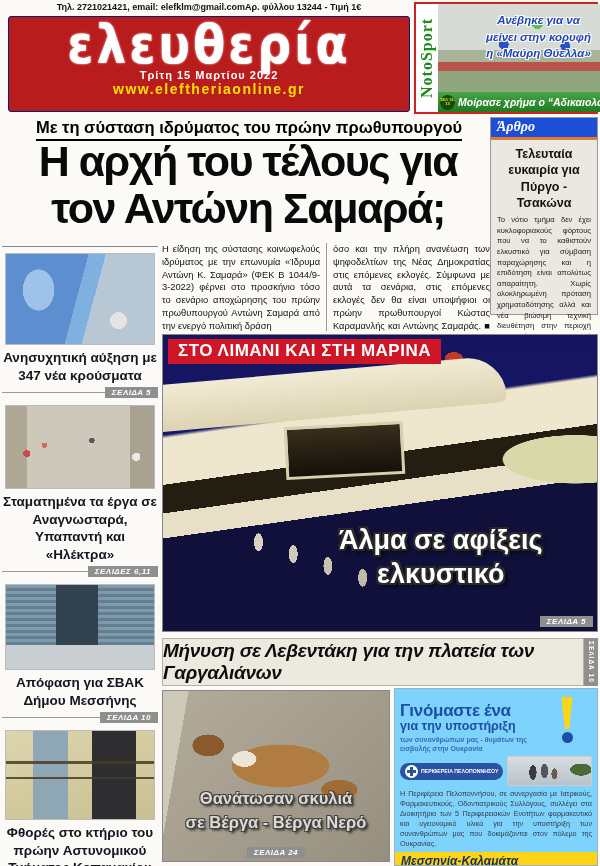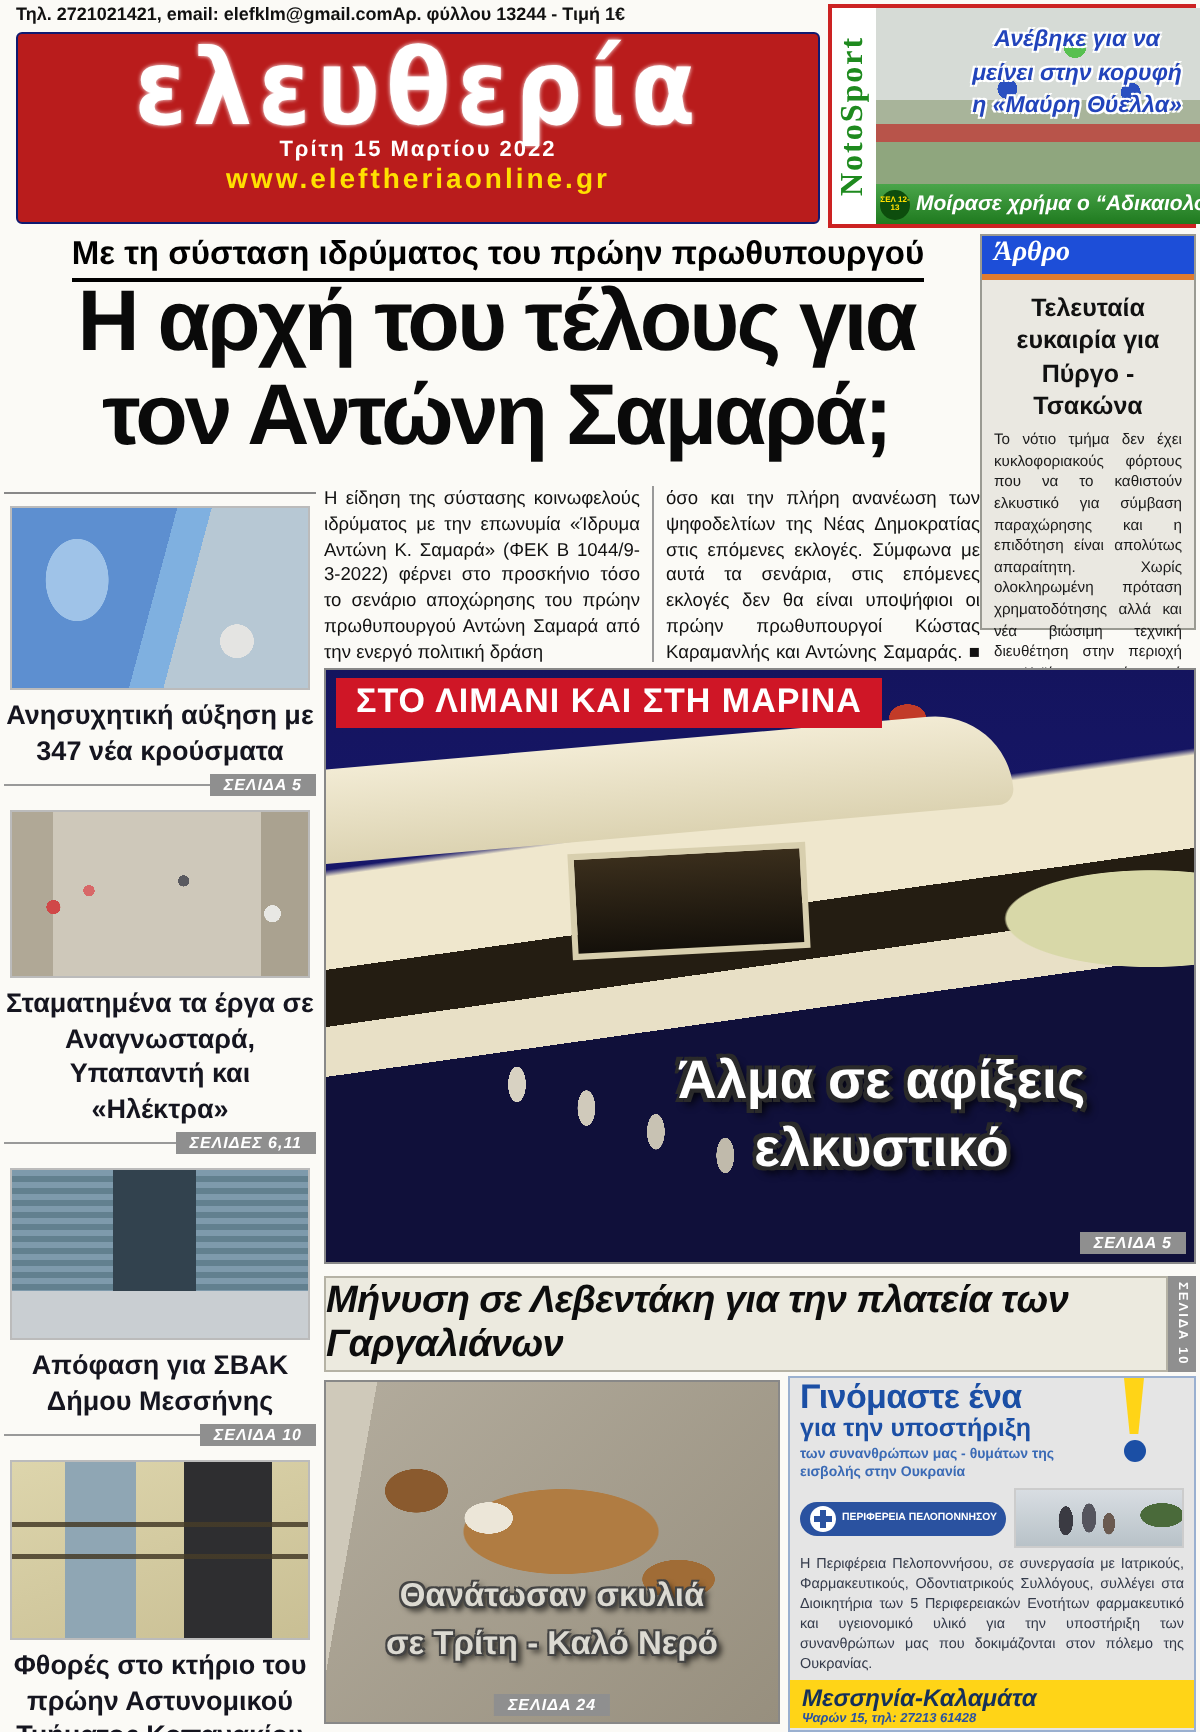--- a/index.html
+++ b/index.html
@@ -1,21 +1,21 @@
 <!DOCTYPE html>
 <html><head>
 <meta charset="utf-8">
 <style>
   * { margin:0; padding:0; box-sizing:border-box; }
   html,body { background:#ddd; }
   body { font-family:"Liberation Sans","DejaVu Sans",sans-serif; }
   .page { position:relative; width:600px; height:866px; margin:0 auto; background:#fbfaf6; overflow:hidden; }
 
   
-  .topbar { position:absolute; left:8px; top:2px; width:402px; display:flex; justify-content:flex-start; font-size:9px; font-weight:bold; color:#111; }
+  .topbar { position:absolute; left:8px; top:2px; width:402px; display:flex; justify-content:center; font-size:9px; font-weight:bold; color:#111; }
 
   
   .masthead { position:absolute; left:8px; top:16px; width:402px; height:96px; background:#b91c1c; border:1px solid #101a70; border-radius:3px; text-align:center; overflow:hidden; }
   .logo { margin-top:4px; font-family:"DejaVu Sans",sans-serif; font-size:47px; font-weight:900; color:#fff; letter-spacing:3px; transform:scaleY(1.12); line-height:1.0; text-shadow:0 0 2px #fff; }
   .mast-date { font-size:11px; font-weight:bold; color:#fff; margin-top:1px; letter-spacing:1px; }
   .mast-site { font-size:14px; font-weight:bold; color:#ffe000; letter-spacing:1.5px; }
 
   
   .notosport { position:absolute; left:414px; top:2px; width:184px; height:112px; border:2px solid #cc2222; background:#fff; display:flex; }
   .ns-brand { width:22px; background:#fff; display:flex; align-items:center; justify-content:center; writing-mode:vertical-rl; transform:rotate(180deg); font-family:"Liberation Serif","DejaVu Serif",serif; font-weight:bold; font-size:16px; color:#1e8a1e; letter-spacing:1px; }
@@ -118,21 +118,21 @@
       radial-gradient(ellipse 78px 34px at 52% 44%, #b07c42 0 62%, rgba(0,0,0,0) 63%),
       radial-gradient(ellipse 30px 16px at 78% 58%, #a06c36 0 60%, rgba(0,0,0,0) 61%),
       linear-gradient(100deg, #cfc9ba 0 10%, rgba(0,0,0,0) 10%),
       linear-gradient(135deg, #b3ac9d, #978f7e); }
   .dog-overlay { position:absolute; left:0; right:0; bottom:26px; text-align:center; font-size:16.5px; font-weight:bold; color:#dcdad2; line-height:1.45;
     text-shadow:-1px -1px 0 #444, 1px -1px 0 #444, -1px 1px 0 #444, 1px 1px 0 #444, 2px 2px 3px #000; }
   .dog-overlay span { display:block; }
   .dog-badge { position:absolute; left:50%; transform:translateX(-50%); bottom:3px; }
 
   
-  .ad { position:absolute; left:394px; top:688px; width:204px; height:178px; background:#e5e5e5; border:1px solid #9ab0d0; padding:0 5px 0; overflow:hidden; }
+  .ad { position:absolute; left:394px; top:688px; width:204px; height:178px; background:#7dd3fc; border:1px solid #9ab0d0; padding:12px 5px 0; overflow:hidden; }
   .ad-head { position:relative; }
   .ad-title { color:#1b4fa5; font-weight:bold; font-size:17px; letter-spacing:-.3px; }
   .ad-subtitle { color:#1b4fa5; font-weight:bold; font-size:12.5px; margin-top:-2px; }
   .ad-subtext { color:#3a6ab5; font-weight:bold; font-size:7px; line-height:1.3; margin-top:2px; width:130px; }
   .ad-excl { position:absolute; right:14px; top:-4px; width:22px; height:46px; }
   .ad-excl .bar { width:18px; height:32px; margin:0 auto; background:#ffd417; clip-path:polygon(20% 0, 80% 0, 62% 100%, 38% 100%); }
   .ad-excl .dot { width:11px; height:11px; border-radius:50%; background:#1b4fa5; margin:3px auto 0; }
   .ad-mid { display:flex; align-items:center; gap:4px; margin-top:3px; }
   .ad-logo { background:#2a52a0; border-radius:10px; display:flex; align-items:center; gap:3px; padding:2px 5px; flex:0 0 auto; }
   .ad-logo-emblem { width:13px; height:13px; border-radius:50%; background:#fff; position:relative; flex:0 0 auto; }
@@ -245,21 +245,21 @@
   </div>
 
   <div class="lawsuit">
     <span class="lawsuit-text">Μήνυση σε Λεβεντάκη για την πλατεία των Γαργαλιάνων</span>
   </div>
   <div class="lawsuit-badge">ΣΕΛΙΔΑ 10</div>
 
   <div class="dog">
     <div class="dog-overlay">
       <span>Θανάτωσαν σκυλιά</span>
-      <span>σε Τρίτη - Καλό Νερό</span>
+      <span>σε Βέργα - Βέργα Νερό</span>
     </div>
     <span class="badge dog-badge">ΣΕΛΙΔΑ 24</span>
   </div>
 
   <div class="ad">
     <div class="ad-head">
       <div class="ad-title">Γινόμαστε ένα</div>
       <div class="ad-subtitle">για την υποστήριξη</div>
       <div class="ad-subtext">των συνανθρώπων μας - θυμάτων της εισβολής στην Ουκρανία</div>
       <div class="ad-excl">

